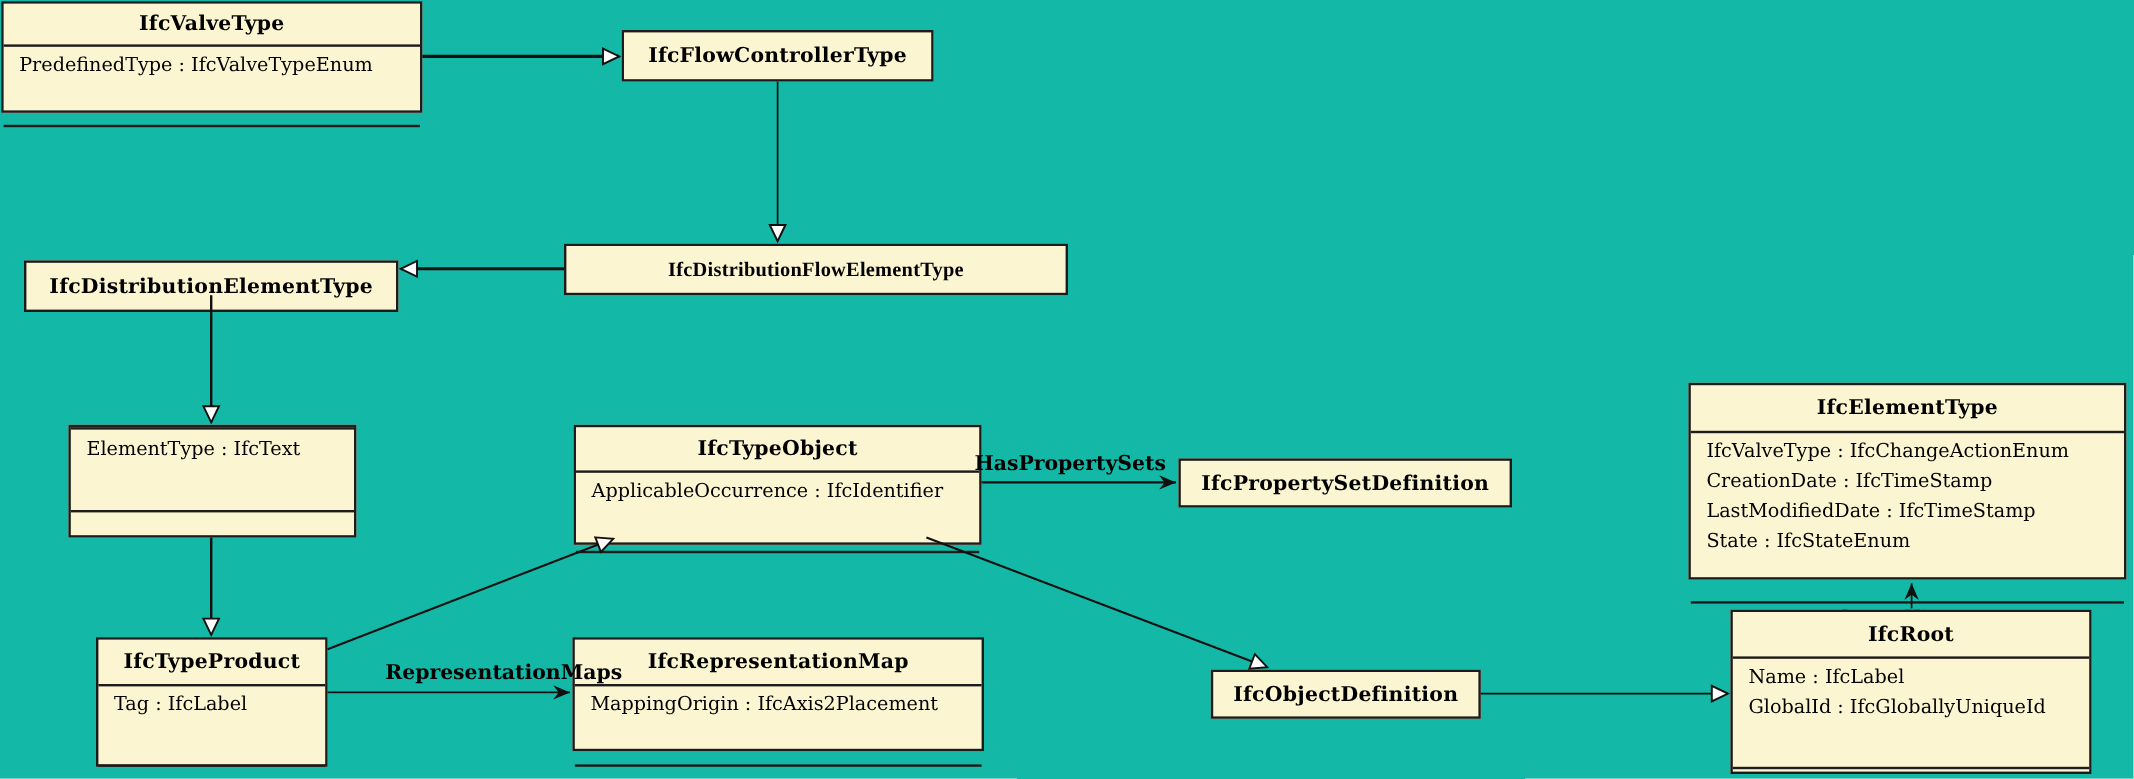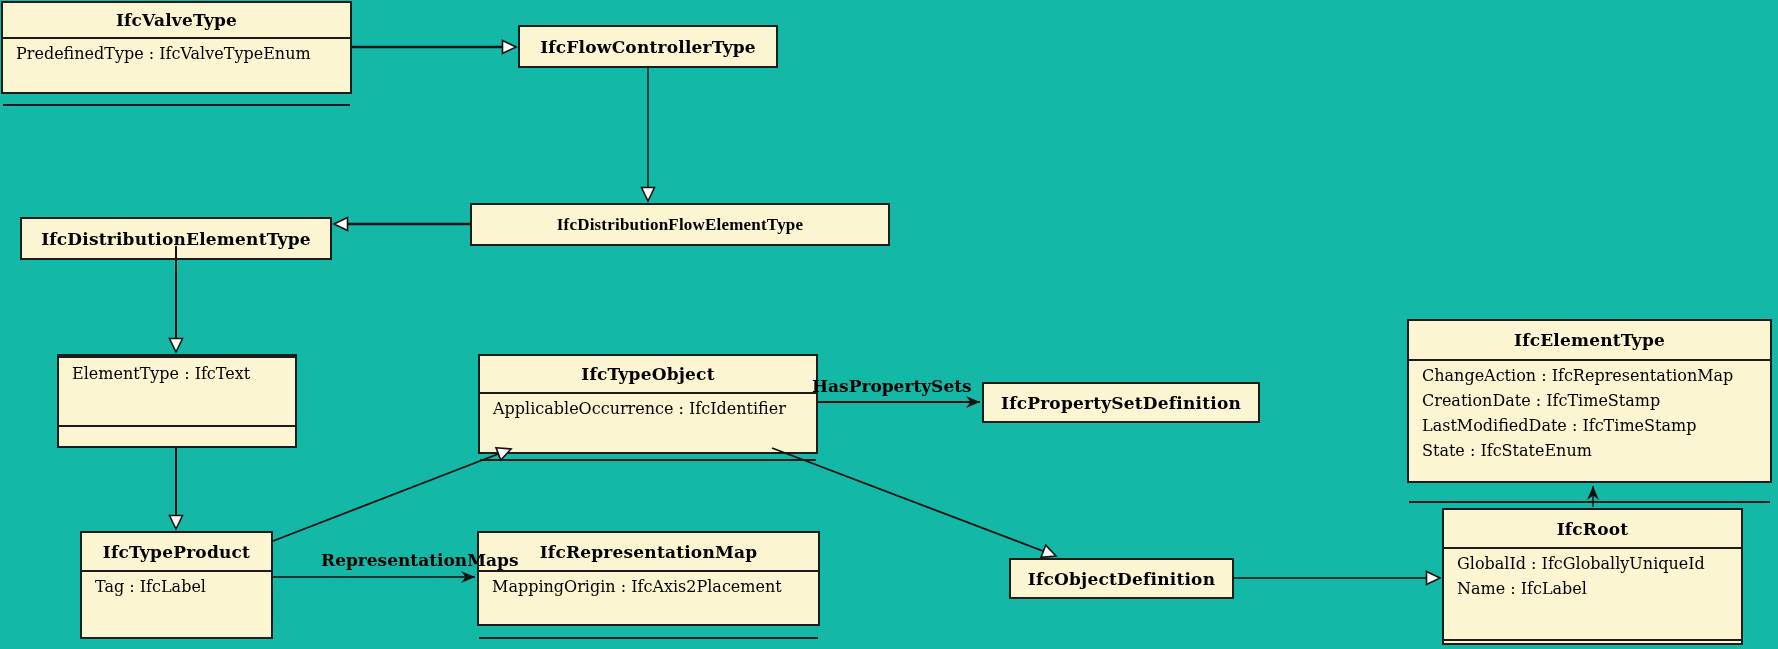--- a/index.html
+++ b/index.html
@@ -103,21 +103,21 @@
         <div>ApplicableOccurrence : IfcIdentifier</div>
       </div>
       <div class="uml-footer" style="height: 20px;"></div>
     </div>
     <div class="uml-class" style="left: 982px; top: 382px; width: 278px; height: 41px;">
       <div class="uml-title only">IfcPropertySetDefinition</div>
     </div>
     <div class="uml-class" style="left: 1407px; top: 319px; width: 365px; height: 164px;">
       <div class="uml-title" style="height: 38px;">IfcElementType</div>
       <div class="uml-attrs">
-        <div>ChangeAction : IfcRepresentationMap</div>
+        <div>IfcValveType : IfcChangeActionEnum</div>
         <div>CreationDate : IfcTimeStamp</div>
         <div>LastModifiedDate : IfcTimeStamp</div>
         <div>State : IfcStateEnum</div>
       </div>
       <div class="uml-footer" style="height: 22px;">OwnerHistory</div>
     </div>
     <div class="uml-class" style="left: 80px; top: 531px; width: 193px; height: 108px;">
       <div class="uml-title" style="height: 37px;">IfcTypeProduct</div>
       <div class="uml-attrs">
         <div>Tag : IfcLabel</div>
@@ -130,22 +130,22 @@
         <div>MappingOrigin : IfcAxis2Placement</div>
       </div>
       <div class="uml-footer" style="height: 21px;"></div>
     </div>
     <div class="uml-class" style="left: 1009px; top: 558px; width: 225px; height: 41px;">
       <div class="uml-title only">IfcObjectDefinition</div>
     </div>
     <div class="uml-class" style="left: 1442px; top: 508px; width: 301px; height: 137px;">
       <div class="uml-title" style="height: 37px;">IfcRoot</div>
       <div class="uml-attrs">
+        <div>Name : IfcLabel</div>
         <div>GlobalId : IfcGloballyUniqueId</div>
-        <div>Name : IfcLabel</div>
       </div>
       <div class="uml-footer" style="height: 16px;"></div>
     </div>
     <svg id="edge-layer" width="1778" height="649">
       <defs>
         <marker id="m-gen" markerUnits="userSpaceOnUse" markerWidth="20" markerHeight="18" refX="15" refY="8" orient="auto">
           <path d="M1.5,1.5 L15,8 L1.5,14.5 Z" fill="#ffffff" stroke="#111111" stroke-width="1.6"></path>
         </marker>
         <marker id="m-arr" markerUnits="userSpaceOnUse" markerWidth="20" markerHeight="18" refX="15" refY="8" orient="auto">
           <path d="M1,2 L15,8 L1,14 L5.5,8 Z" fill="#111111"></path>

